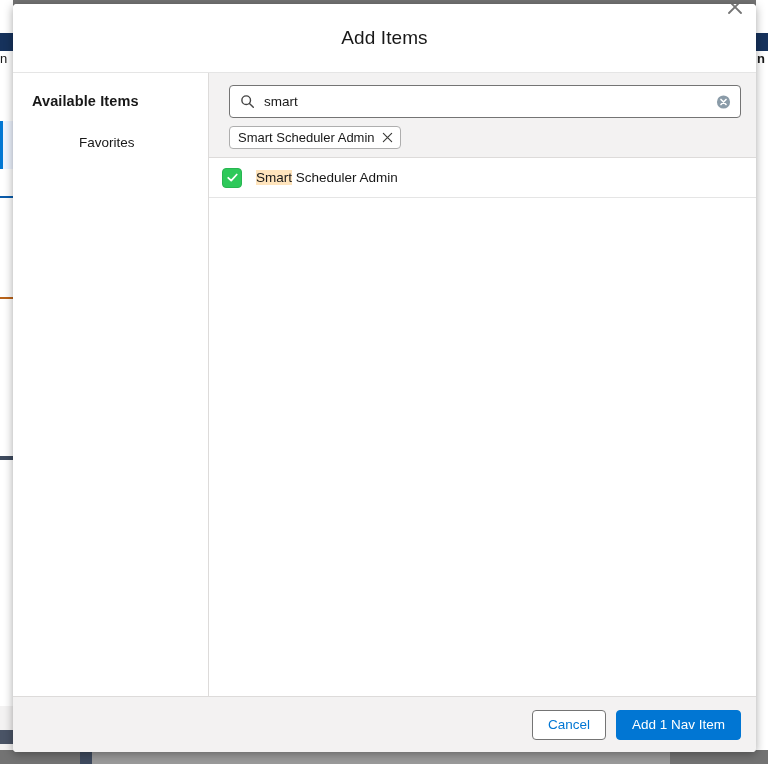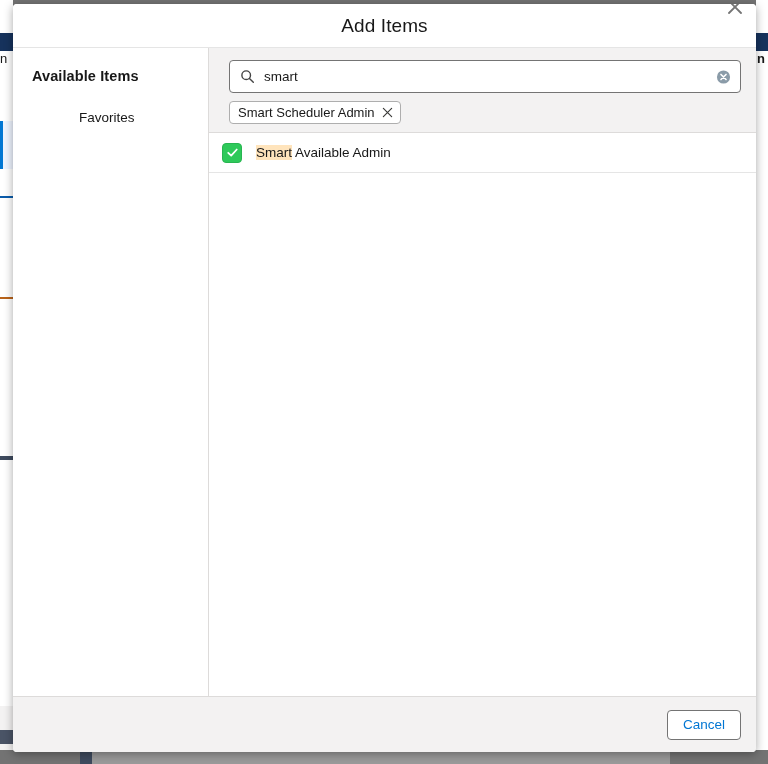--- a/index.html
+++ b/index.html
@@ -118,21 +118,21 @@
     background: #ffffff;
     border-radius: 4px;
     box-shadow: 0 2px 10px rgba(0,0,0,0.35);
     display: flex;
     flex-direction: column;
     overflow: hidden;
   }
 
   .modal-header {
     position: relative;
-    height: 44px;
+    height: 69px;
     flex: none;
     background: #ffffff;
     border-bottom: 1px solid #e5e5e5;
     display: flex;
     align-items: center;
     justify-content: center;
   }
   .modal-title {
     font-size: 19px;
     color: #181818;
@@ -436,24 +436,25 @@
 
       </div>
 
       <div class="item-list">
         <div class="list-row">
           <span class="checkbox">
             <svg width="13" height="13" viewBox="0 0 14 14" aria-hidden="true">
               <path d="M2.4 7.3 L5.6 10.4 L11.6 3.8" stroke="#fff" stroke-width="1.9" fill="none" stroke-linecap="round" stroke-linejoin="round"></path>
             </svg>
           </span>
-          <span class="row-label"><span class="hl">Smart</span><span> Available Admin</span></span>
+          <span class="row-label"><span class="hl">Smart</span><span> Scheduler Admin</span></span>
         </div>
       </div>
 
     </div>
   </div>
 
   <div class="modal-footer">
     <button class="btn btn-cancel">Cancel</button>
+    <button class="btn btn-primary">Add 1 Nav Item</button>
   </div>
 
 </div>
 
 </body></html>

